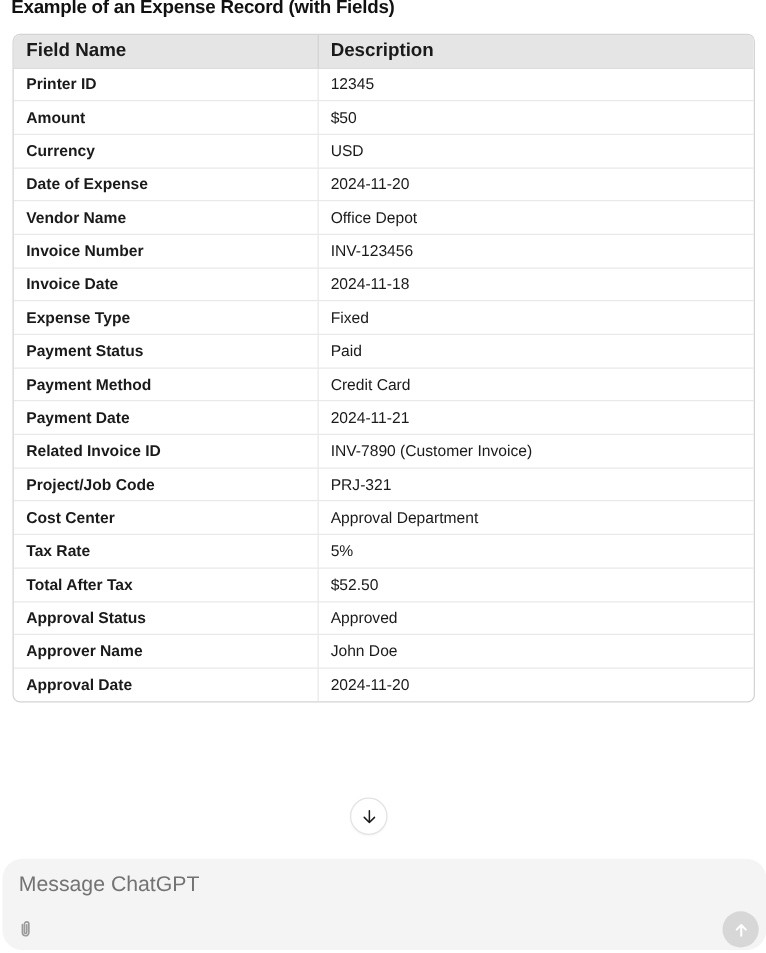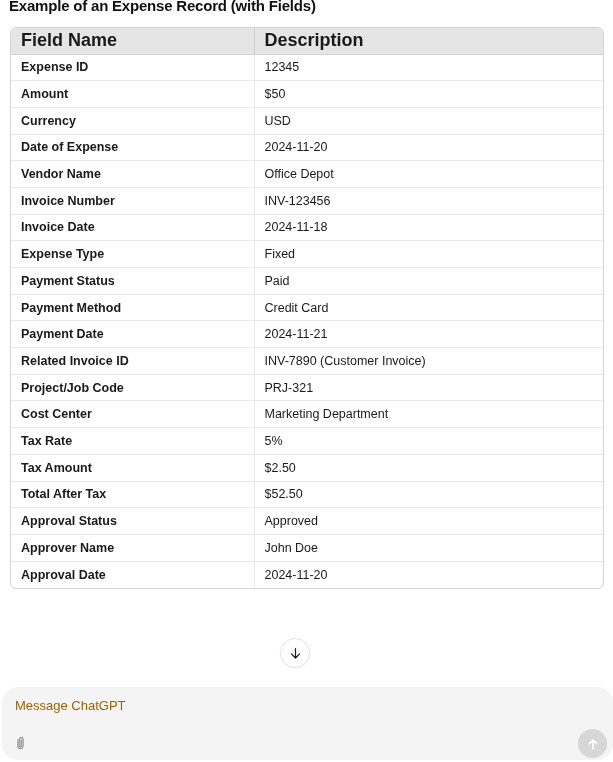--- a/index.html
+++ b/index.html
@@ -19,21 +19,21 @@
   .table-wrap {
     position:absolute; left:10px; top:27px; width:594px;
     border:1px solid #d4d4d4; border-radius:6px;
     overflow:hidden; background:#ffffff;
   }
   table { width:100%; border-collapse:collapse; table-layout:fixed; font-size:12.5px; }
   thead th {
     background:#e5e5e5; text-align:left; font-weight:700;
     height:26px; padding:0 6px 0 10px;
     border-bottom:1px solid #d4d4d4;
-    font-size:18px; color:#1a1a1a;
+    font-size:15px; color:#1a1a1a;
   }
   th.col-field { width:243px; border-right:1px solid #cfcfcf; }
   tbody td {
     height:26.7px; padding:0 6px 0 10px;
     border-bottom:1px solid #e9e9e9;
     color:#1a1a1a; white-space:nowrap; overflow:hidden;
   }
   td.cell-field { font-weight:700; border-right:1px solid #e9e9e9; }
   tbody tr:last-child td { border-bottom:none; }
 
@@ -47,21 +47,21 @@
   }
   .scroll-btn svg { display:block; }
 
   .composer {
     position:absolute; left:2px; top:687px;
     width:611px; height:73px;
     background:#f4f4f4; border-radius:16px;
   }
   .composer-placeholder {
     position:absolute; left:13px; top:11px;
-    font-size:13px; color:#a16207;
+    font-size:17px; color:#737373;
   }
   .attach-btn {
     position:absolute; left:6px; top:44px;
     width:24px; height:24px;
     background:transparent; border:none; cursor:pointer;
     display:flex; align-items:center; justify-content:center; padding:0;
   }
   .send-btn {
     position:absolute; right:6px; top:42px;
     width:29px; height:29px; border-radius:50%;
@@ -80,21 +80,21 @@
   <div class="table-wrap">
     <table>
       <thead>
         <tr>
           <th class="col-field">Field Name</th>
           <th class="col-desc">Description</th>
         </tr>
       </thead>
       <tbody id="table-body">
           <tr>
-            <td class="cell-field">Expense ID</td>
+            <td class="cell-field">Printer ID</td>
             <td class="cell-desc">12345</td>
           </tr>
           <tr>
             <td class="cell-field">Amount</td>
             <td class="cell-desc">$50</td>
           </tr>
           <tr>
             <td class="cell-field">Currency</td>
             <td class="cell-desc">USD</td>
           </tr>
@@ -133,29 +133,25 @@
           <tr>
             <td class="cell-field">Related Invoice ID</td>
             <td class="cell-desc">INV-7890 (Customer Invoice)</td>
           </tr>
           <tr>
             <td class="cell-field">Project/Job Code</td>
             <td class="cell-desc">PRJ-321</td>
           </tr>
           <tr>
             <td class="cell-field">Cost Center</td>
-            <td class="cell-desc">Marketing Department</td>
+            <td class="cell-desc">Approval Department</td>
           </tr>
           <tr>
             <td class="cell-field">Tax Rate</td>
             <td class="cell-desc">5%</td>
-          </tr>
-          <tr>
-            <td class="cell-field">Tax Amount</td>
-            <td class="cell-desc">$2.50</td>
           </tr>
           <tr>
             <td class="cell-field">Total After Tax</td>
             <td class="cell-desc">$52.50</td>
           </tr>
           <tr>
             <td class="cell-field">Approval Status</td>
             <td class="cell-desc">Approved</td>
           </tr>
           <tr>

